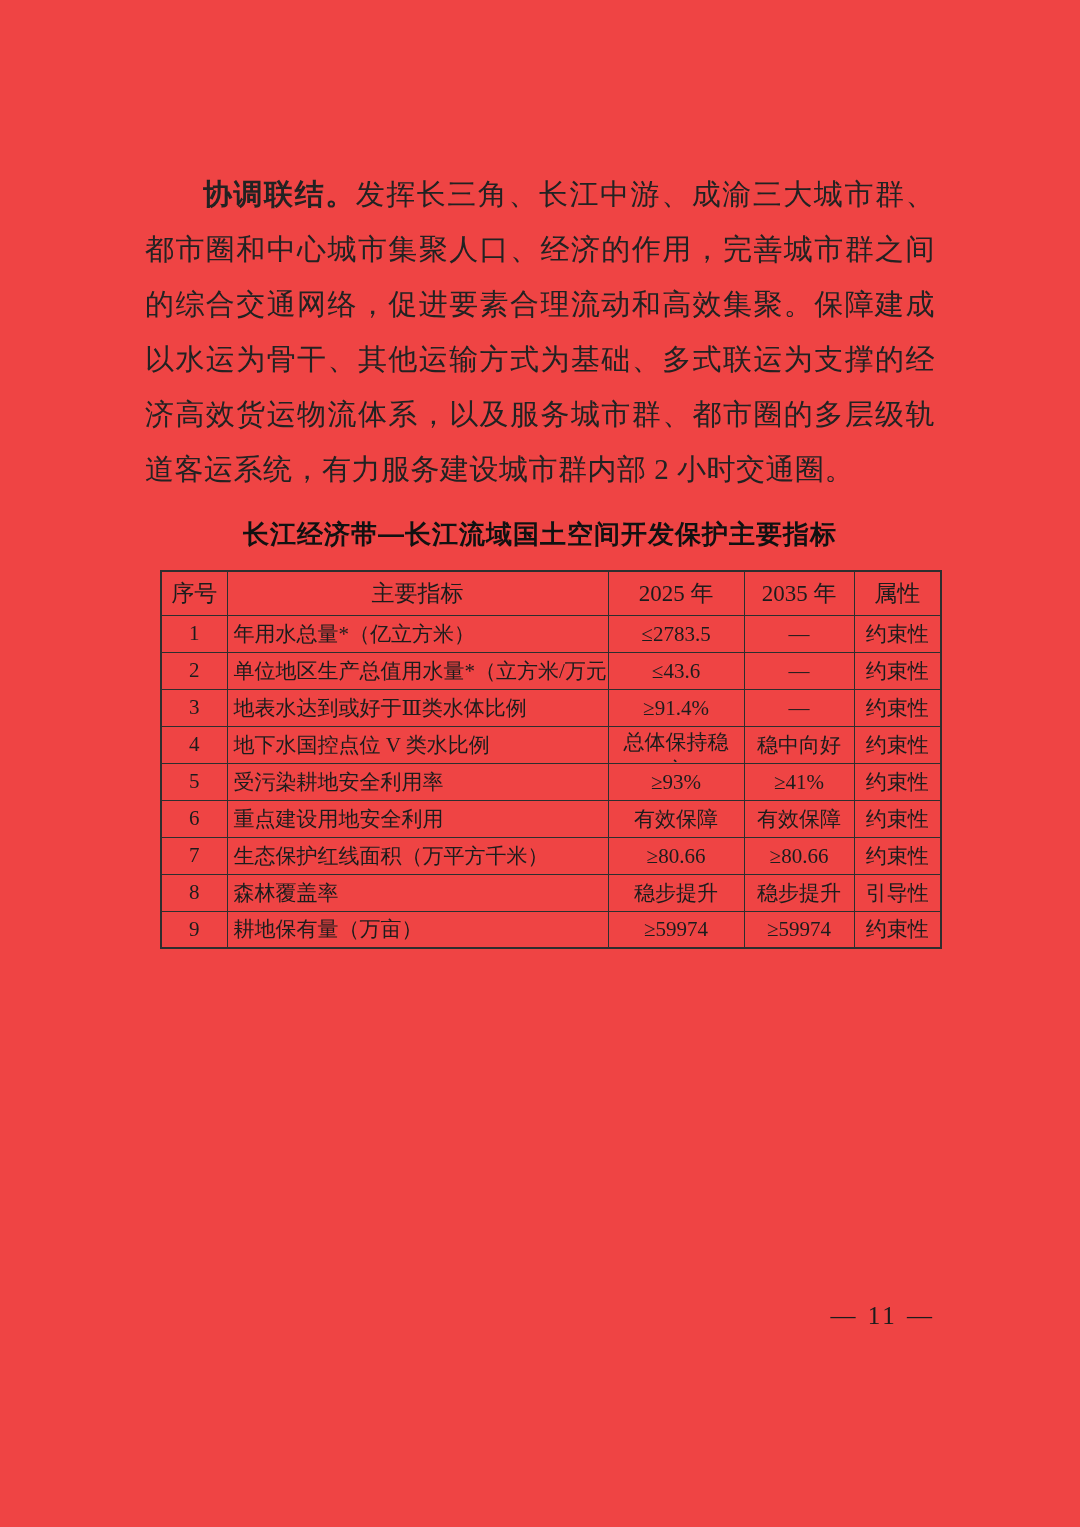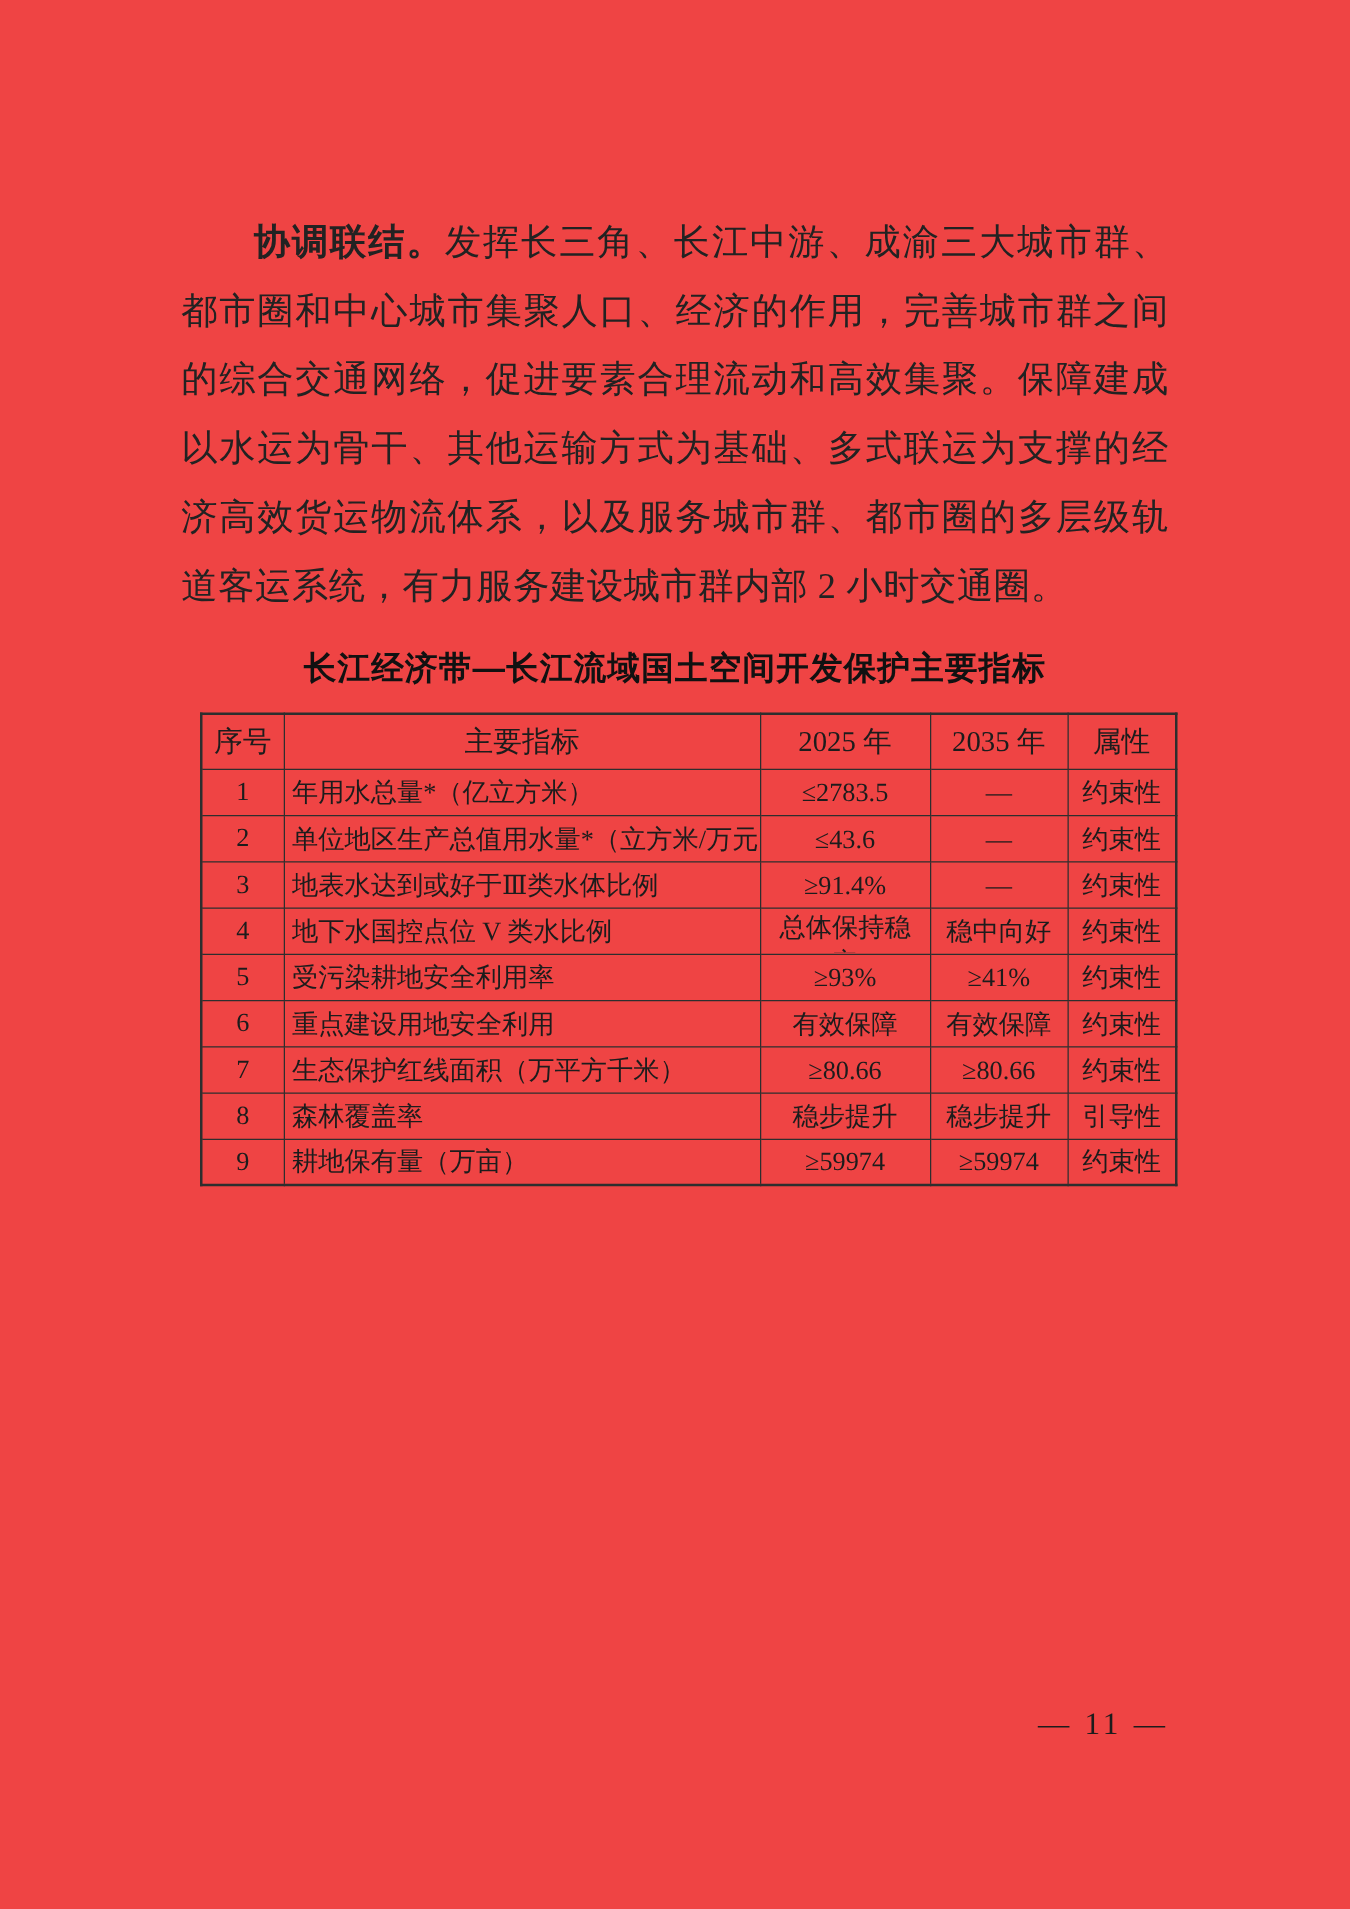--- a/index.html
+++ b/index.html
@@ -74,21 +74,21 @@
     white-space:nowrap;
     overflow:hidden;
   }
   td .clip {
     max-height:34px;
     overflow:hidden;
     line-height:28px;
   }
   .page-number {
     position:absolute;
-    top:1366px;
+    top:1302px;
     right:145px;
     font-size:25px;
     letter-spacing:3px;
     color:#1c1c1c;
   }
 </style>
 </head>
 <body>
 
 <div class="page">

